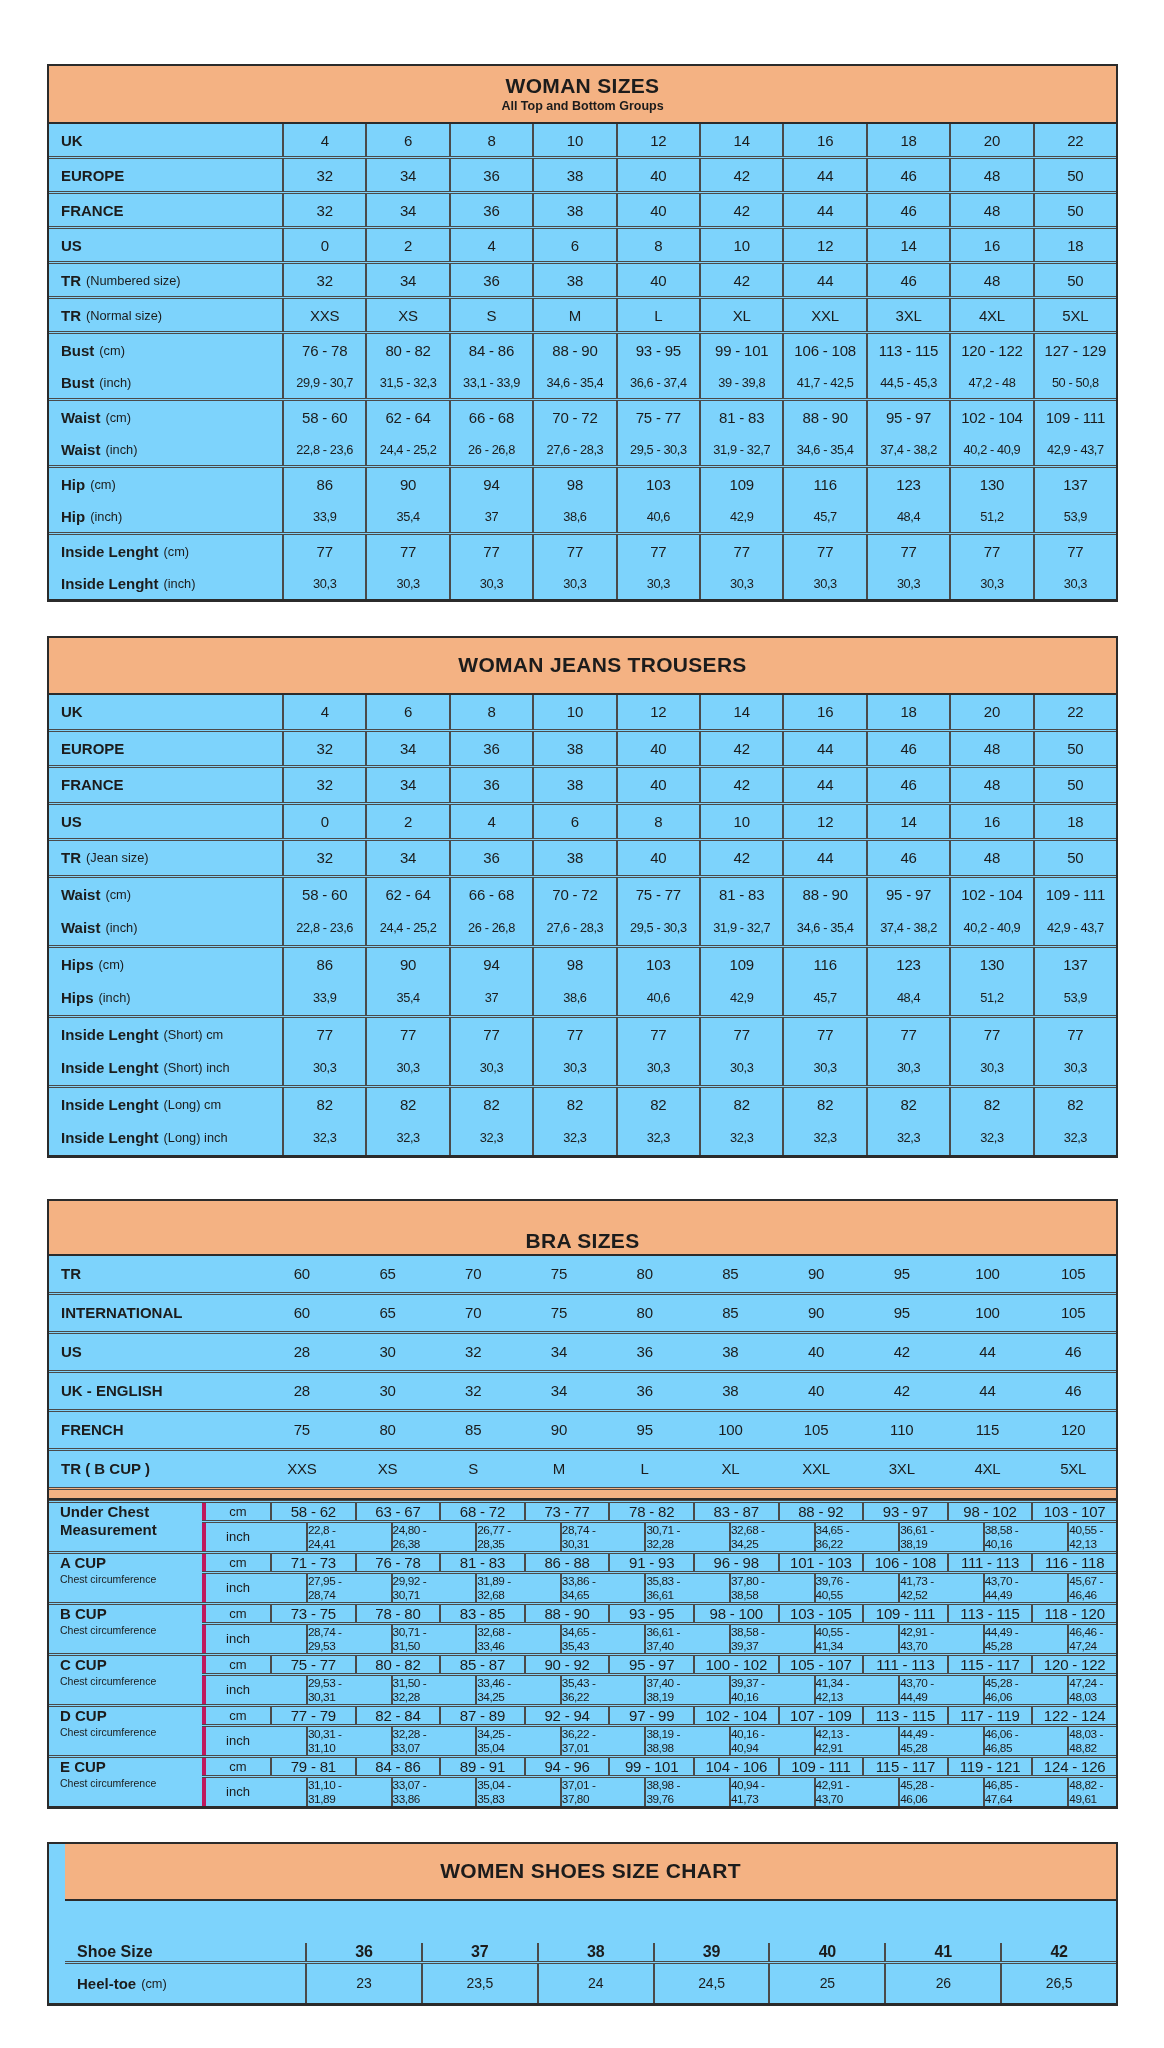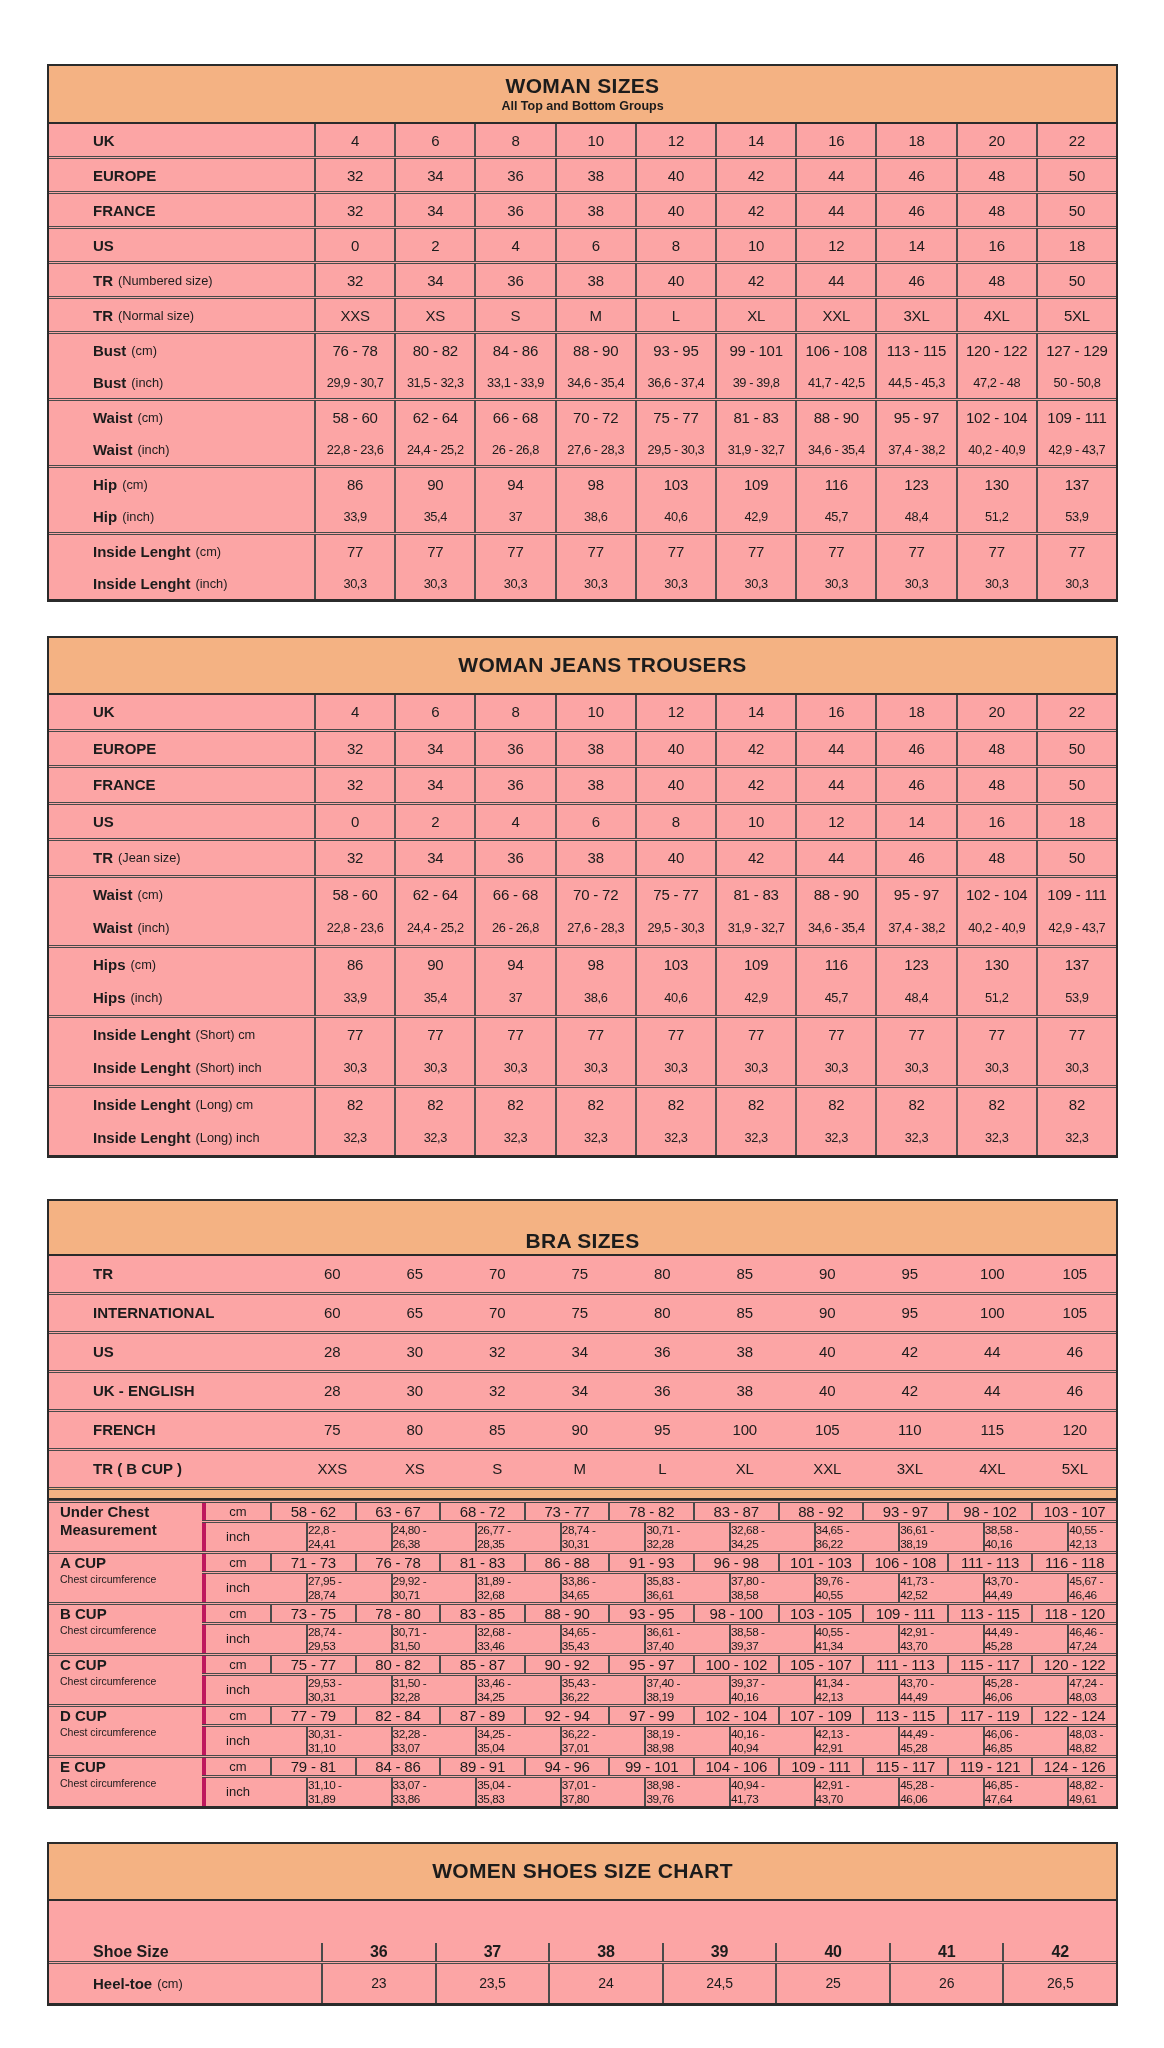--- a/index.html
+++ b/index.html
@@ -1,33 +1,33 @@
 <!DOCTYPE html>
 <html style="--hdr: #f4b283;"><head>
 <meta charset="utf-8">
 <style>
   html,body{margin:0;padding:0;background:#ffffff;}
   body{width:1164px;min-height:2048px;font-family:"Liberation Sans",sans-serif;color:#1c1c1c;}
   *{box-sizing:border-box;}
-  .tbl{width:1071px;margin-left:47px;border:2px solid #2b2b2b;border-bottom-width:3px;background:#fca5a5;}
+  .tbl{width:1071px;margin-left:47px;border:2px solid #2b2b2b;border-bottom-width:3px;background:#7dd3fc;}
   .t-woman-sizes{margin-top:64px;}
   .t-woman-jeans-trousers{margin-top:34px;}
   .t-bra-sizes{margin-top:41px;}
-  .t-women-shoes-size-chart{margin-top:33px;}
+  .t-women-shoes-size-chart{margin-top:33px;padding-left:16px;}
   .hdr{background:var(--hdr,#f4b283);border-bottom:2px solid #2b2b2b;display:flex;flex-direction:column;align-items:center;justify-content:center;line-height:1.15;}
   .t-woman-sizes .hdr{height:58px;}
   .t-woman-jeans-trousers .hdr{height:57px;padding-left:40px;}
   .t-bra-sizes .hdr{height:55px;justify-content:flex-end;}
   .t-women-shoes-size-chart .hdr{height:57px;}
   .hdr .title{font-weight:bold;font-size:21px;letter-spacing:.3px;}
   .hdr .subtitle{font-weight:bold;font-size:12.5px;margin-top:1px;}
   .block + .block{border-top:3px double #4a4a4a;}
   .row{display:flex;align-items:stretch;}
   .cell{display:flex;align-items:center;}
-  .lab{padding-left:12px;white-space:nowrap;margin-left:32px;}
+  .lab{padding-left:12px;white-space:nowrap;}
   .lab-main{font-weight:bold;font-size:15px;}
   .lab-note{font-size:12.8px;margin-left:5px;}
   .val{flex:1 1 0;justify-content:center;font-size:15px;letter-spacing:-.2px;}
   
   .kind-grid .lab{width:233px;}
   .kind-grid .val{border-left:2px solid #4a4a4a;}
   .t-woman-sizes .row{height:32px;}
   .t-woman-jeans-trousers .row{height:33.5px;}
   .row.sm .val{font-size:12.8px;letter-spacing:-.4px;}
   

